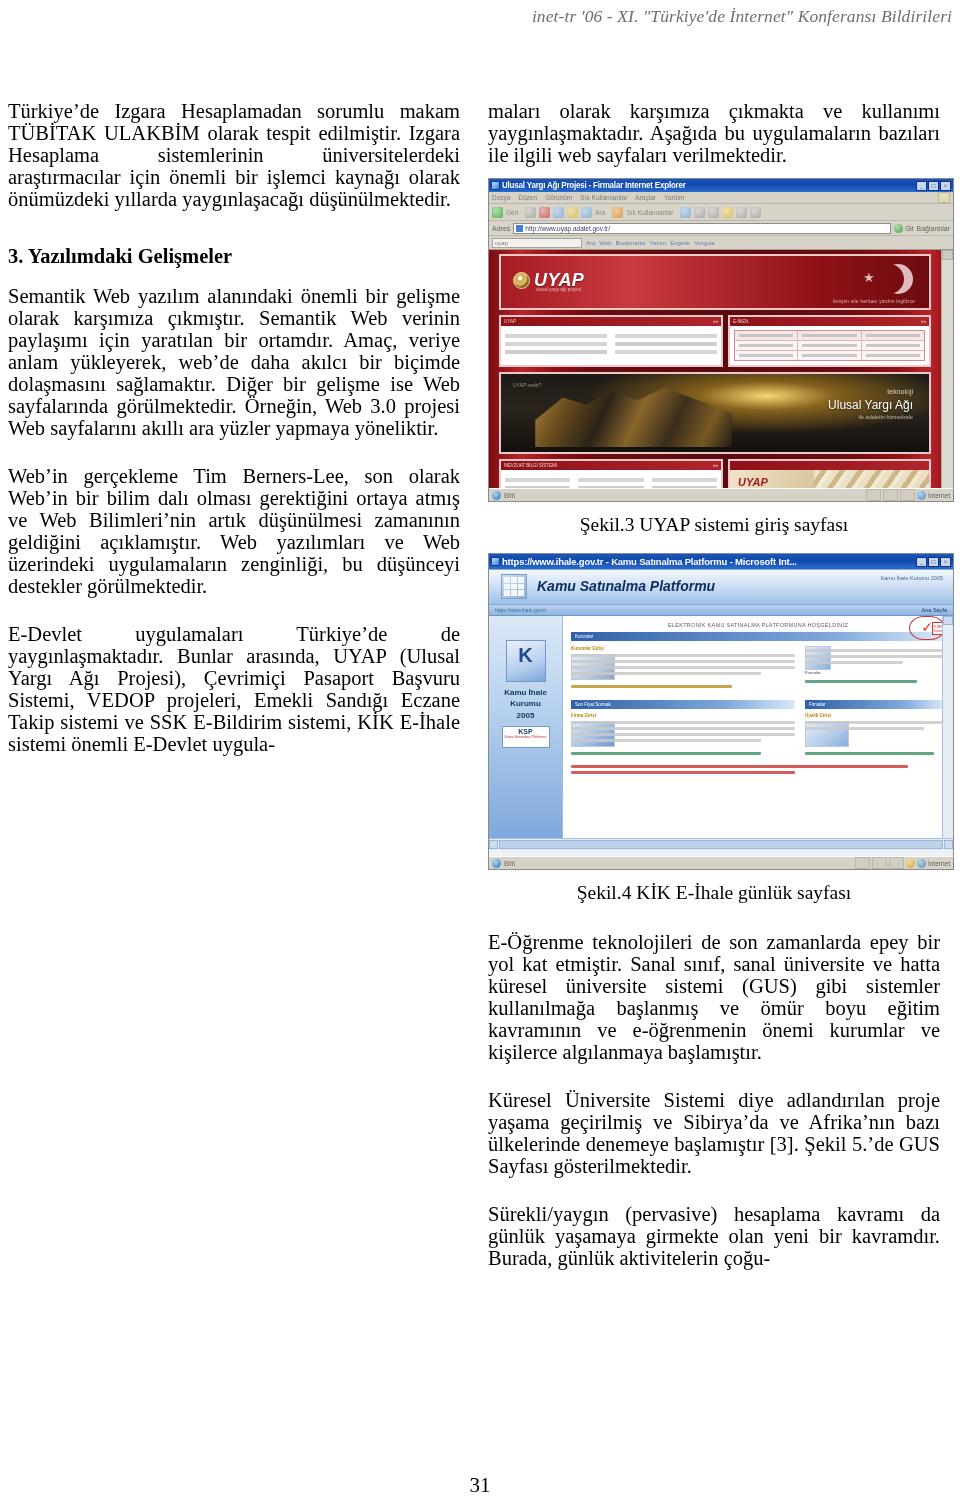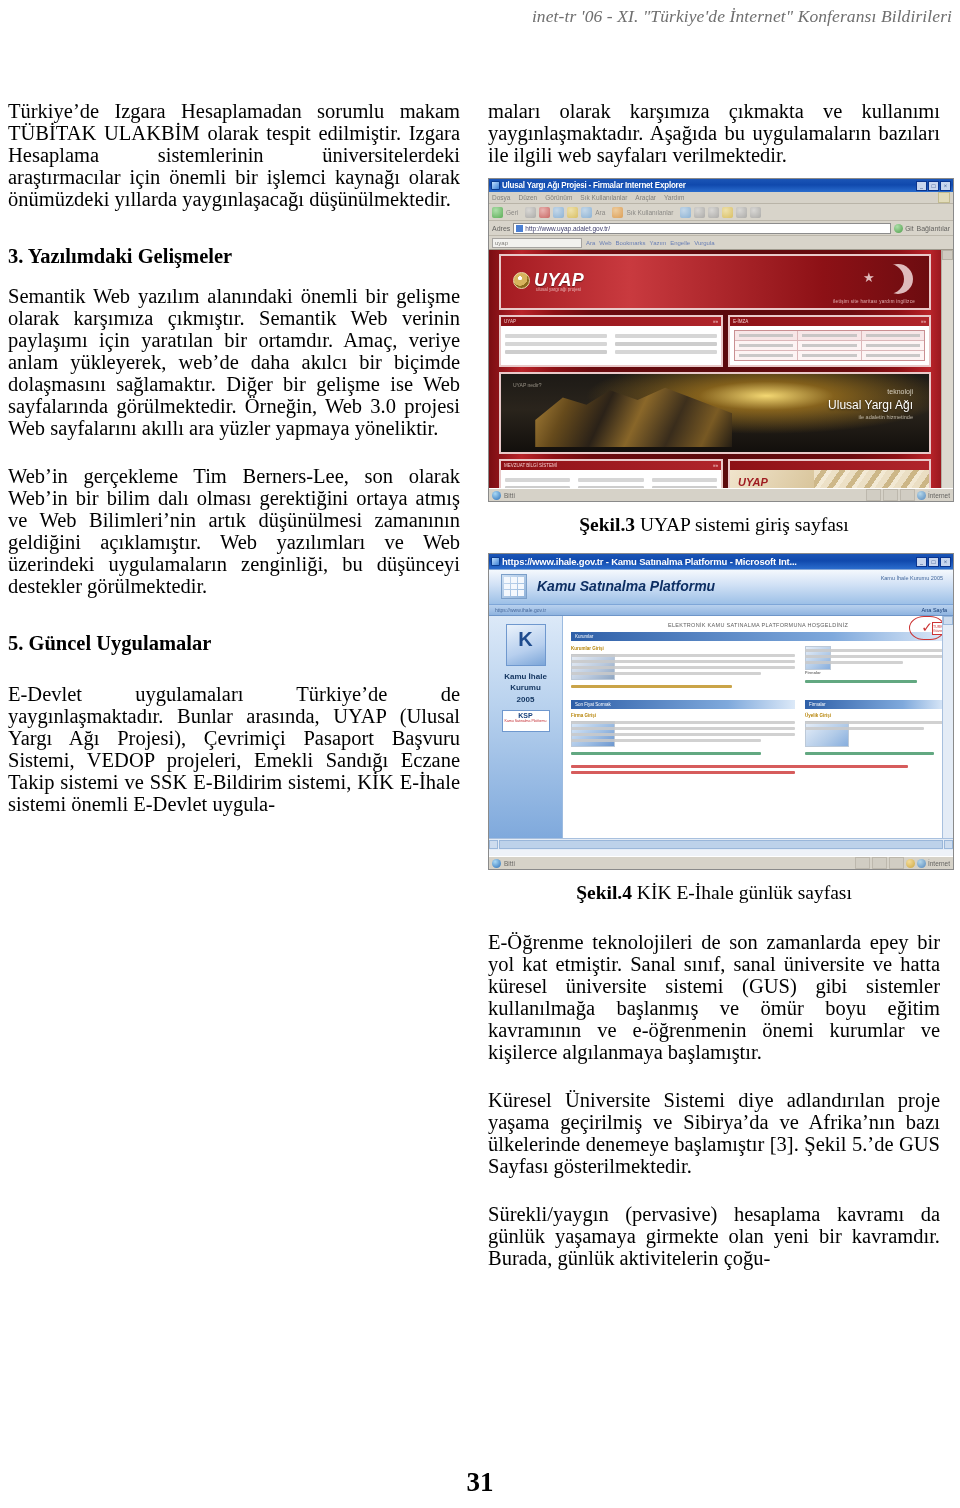--- a/index.html
+++ b/index.html
@@ -48,21 +48,21 @@
   .sect-wrap{margin-top:33px;margin-bottom:0;}
   .after-sect{margin-top:33px;}
 
   
   .caption{
     font-size:19.5px;
     line-height:25px;
     text-align:center;
     margin:10px 0 0 0;
   }
-  .caption b{font-weight:bold;}
+  .caption b{font-weight:normal;}
 
   
   .shot{
     width:466px;
     border:1px solid #8a8a8a;
     background:#d4d0c8;
     box-sizing:border-box;
     overflow:hidden;
     position:relative;
     image-rendering:pixelated;
@@ -312,21 +312,21 @@
     height:11px;background:linear-gradient(to bottom,#b9d1ee,#8fb4e0);
     border-bottom:1px solid #6e95c8;display:flex;align-items:center;
     padding:0 6px;box-sizing:border-box;
   }
   .kik-subbar .u{font-family:"Liberation Sans","DejaVu Sans",sans-serif;font-size:5px;color:#1c3f78;opacity:.7;}
   .kik-subbar .home{margin-left:auto;font-family:"Liberation Sans","DejaVu Sans",sans-serif;font-size:5.5px;color:#123a74;}
   .kik-main{display:flex;height:222px;background:#fff;}
   .kik-side{
     width:74px;flex:0 0 auto;
     background:linear-gradient(to bottom,#dce9f8 0%,#b9d2ee 40%,#7fa9dc 100%);
-    border-right:1px solid #9cbbe0;padding-top:8px;box-sizing:border-box;text-align:center;
+    border-right:1px solid #9cbbe0;padding-top:24px;box-sizing:border-box;text-align:center;
   }
   .kik-side .klogo{
     width:40px;height:42px;margin:0 auto;
     background:linear-gradient(160deg,#eaf2fb,#b7cfee 60%,#7ba5d8);
     border:1px solid #6f98ce;box-sizing:border-box;position:relative;
   }
   .kik-side .klogo:after{
     content:"K";position:absolute;left:0;right:0;top:4px;
     font-family:"Liberation Sans","DejaVu Sans",sans-serif;font-size:20px;font-weight:bold;
     color:#1e4b8d;line-height:20px;
@@ -402,21 +402,21 @@
   }
   .kik-hscroll i{width:9px;height:9px;background:#cddcee;border:1px solid #9ab7da;box-sizing:border-box;}
   .kik-hscroll .bar{flex:1;height:9px;margin:0 1px;background:#bdd2ea;border:1px solid #9ab7da;box-sizing:border-box;}
 
   .fig{margin-top:12px;}
   .fig-2{margin-top:16px;}
 
   
   .pageno{
     position:absolute;left:0;bottom:10px;width:960px;text-align:center;
-    font-size:27px;font-family:"Liberation Serif","DejaVu Serif",serif;font-weight:bold;
+    font-size:21px;font-family:"Liberation Serif","DejaVu Serif",serif;
   }
 </style>
 </head>
 <body>
 
 <div class="page">
 
   <div class="runhead">
     <div class="l1">inet-tr '06 - XI. "Türkiye'de İnternet" Konferansı Bildirileri</div>
   </div>
@@ -427,23 +427,20 @@
 
     <div class="sect-wrap">
       <h2 class="sect">3. Yazılımdaki Gelişmeler</h2>
     </div>
 
     <p class="body after-sect">Semantik Web yazılım alanındaki önemli bir gelişme olarak karşımıza çıkmıştır. Semantik Web verinin paylaşımı için yaratılan bir ortamdır. Amaç, veriye anlam yükleyerek, web’de daha akılcı  bir biçimde dolaşmasını sağlamaktır. Diğer bir gelişme ise Web sayfalarında görülmektedir. Örneğin, Web 3.0 projesi Web sayfalarını akıllı ara yüzler yapmaya yöneliktir.</p>
 
     <p class="body gap">Web’in gerçekleme Tim Berners-Lee, son olarak Web’in bir bilim dalı olması gerektiğini ortaya atmış ve Web Bilimleri’nin artık düşünülmesi zamanının geldiğini açıklamıştır. Web yazılımları ve Web üzerindeki uygulamaların zenginliği, bu düşünceyi destekler görülmektedir.</p>
 
 
-    <div class="sect-wrap">
-      <h2 class="sect">5. Güncel Uygulamalar</h2>
-    </div>
 
 
     <p class="body gap">E-Devlet uygulamaları Türkiye’de de yaygınlaşmaktadır. Bunlar arasında, UYAP (Ulusal Yargı Ağı Projesi), Çevrimiçi Pasaport Başvuru Sistemi, VEDOP projeleri, Emekli Sandığı Eczane Takip sistemi ve SSK E-Bildirim sistemi, KİK E-İhale sistemi önemli E-Devlet uygula-</p>
   </div>
 
   <div class="col col-right">
 
     <p class="body">maları olarak karşımıza çıkmakta ve kullanımı yaygınlaşmaktadır. Aşağıda bu uygulamaların bazıları ile ilgili web sayfaları verilmektedir.</p>
 
     <div class="fig">

